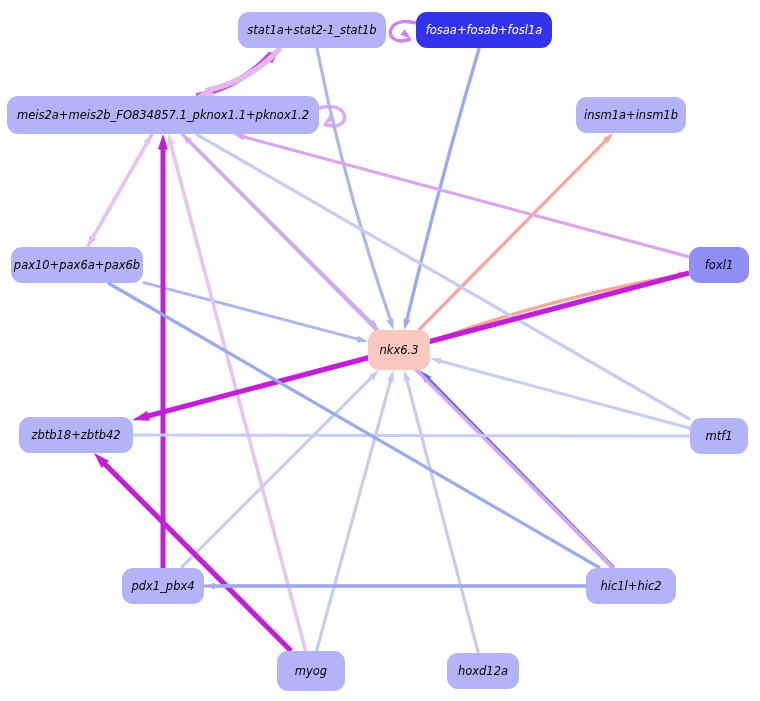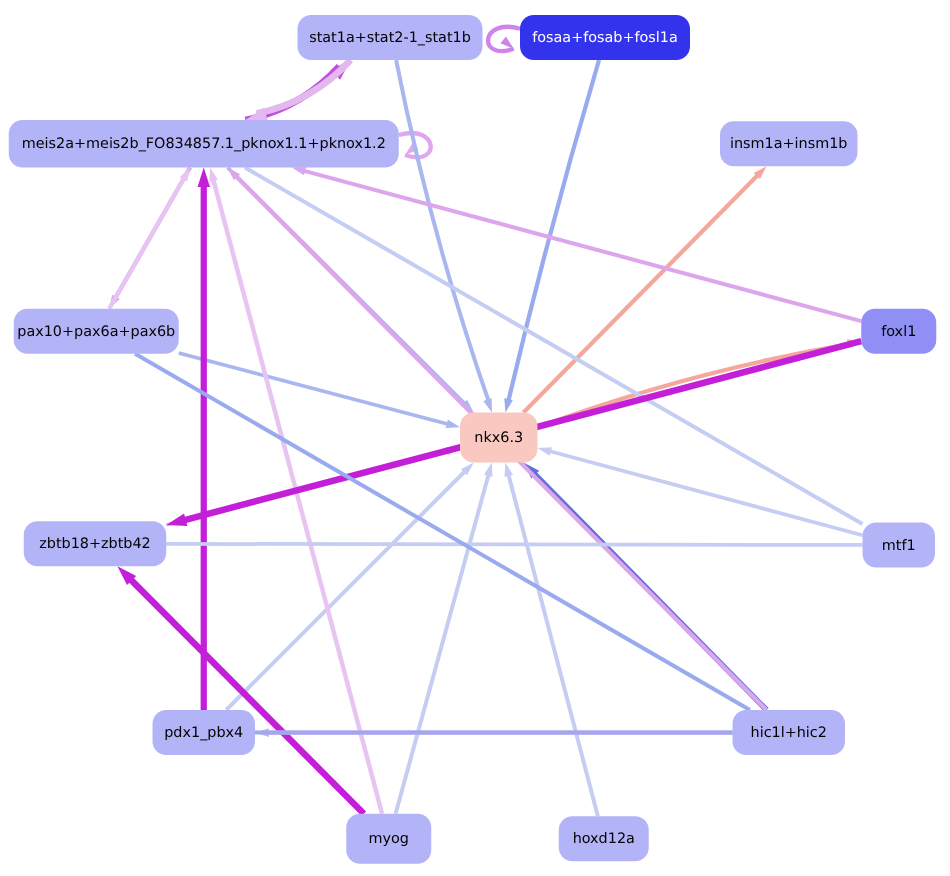--- a/index.html
+++ b/index.html
@@ -10,20 +10,21 @@
   body {
     width: 760px;
     height: 701px;
     font-family: "DejaVu Sans", sans-serif;
     overflow: hidden;
   }
   #graph-root {
     position: relative;
     width: 760px;
     height: 701px;
+    font-style: italic;
   }
   svg.graph-canvas {
     position: absolute;
     left: 0;
     top: 0;
     width: 760px;
     height: 701px;
     display: block;
   }
   .node-rect {

